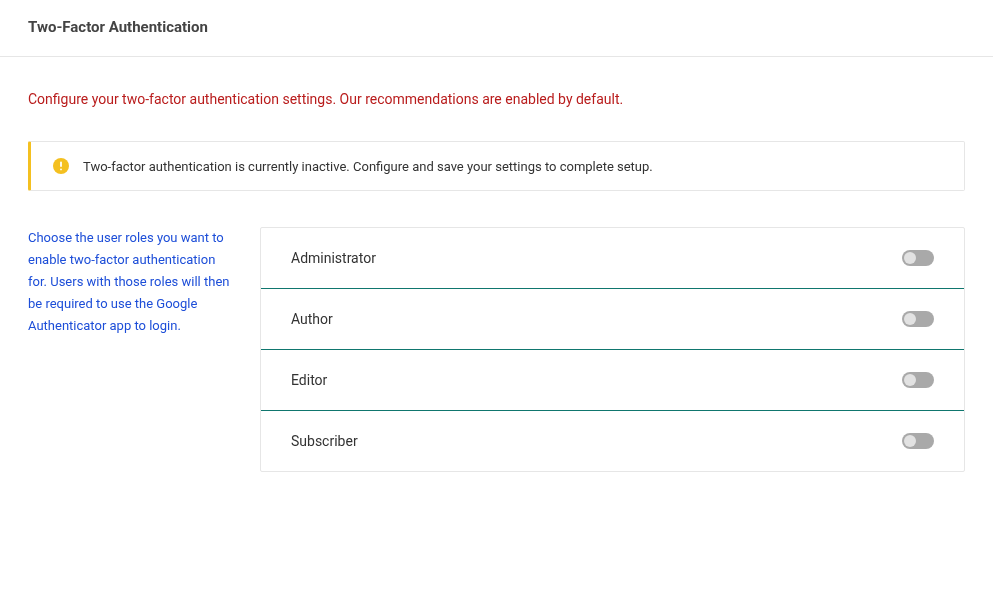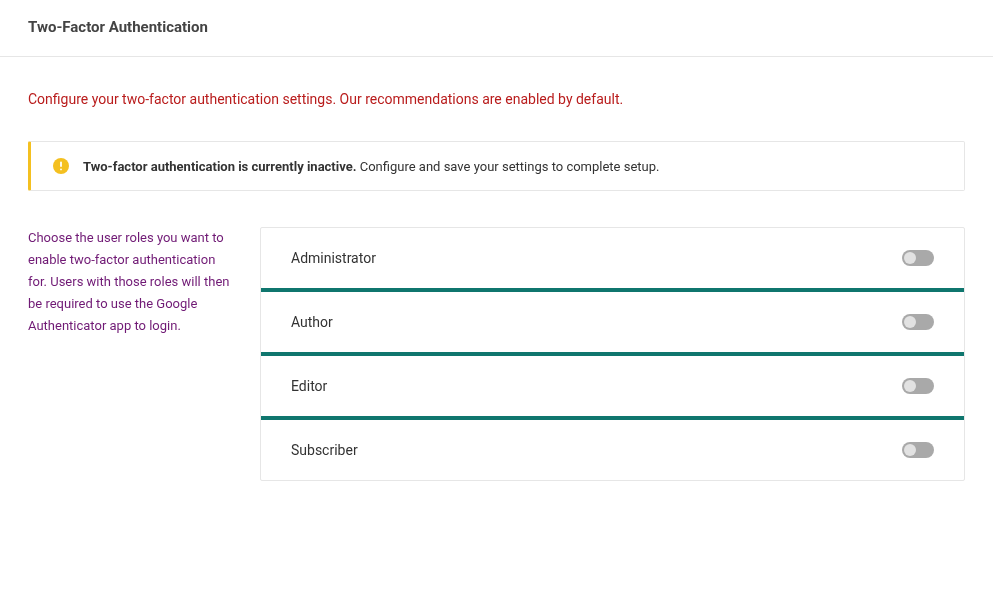--- a/index.html
+++ b/index.html
@@ -46,60 +46,60 @@
   .alert-icon {
     width: 16px;
     height: 16px;
     flex-shrink: 0;
   }
   .alert-icon svg { display: block; }
   .alert-text {
     font-size: 13px;
     color: #333;
   }
-  .alert-text b { font-weight: 700; margin-top: 37px; }
+  .alert-text b { font-weight: 400; margin-top: 37px; }
   .cols {
     display: flex;
     gap: 30px;
     align-items: flex-start;
   }
   .left {
     width: 202px;
     flex-shrink: 0;
   }
   .left h2 {
     margin: 2px 0 12px 0;
     font-size: 15px;
     font-weight: 700;
     color: #444;
   }
   .left p {
     margin: 0;
     font-size: 13px;
-    color: #701a75;
+    color: #1d4ed8;
     line-height: 1.7;
   }
   .right {
     flex: 1;
   }
   .card {
     border: 1px solid #e6e6e6;
     border-radius: 2px;
     background: #fff;
   }
   .card-header {
     padding: 26px 30px 26px 30px;
     border-bottom: 1px solid #e6e6e6;
     font-size: 13px;
     font-weight: 700;
     color: #444;
   }
   .row {
     padding: 22px 30px;
-    border-bottom: 4px solid #0f766e;
+    border-bottom: 1px solid #0f766e;
     display: flex;
     align-items: center;
     justify-content: space-between;
   }
   .row:last-child { border-bottom: none; }
   .row-label {
     font-size: 14px;
     color: #333;
   }
   .toggle {

